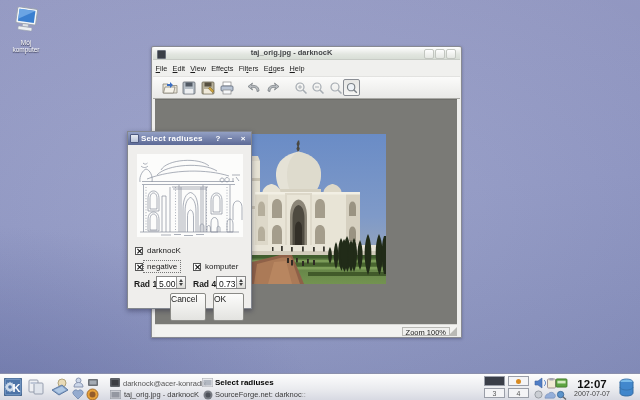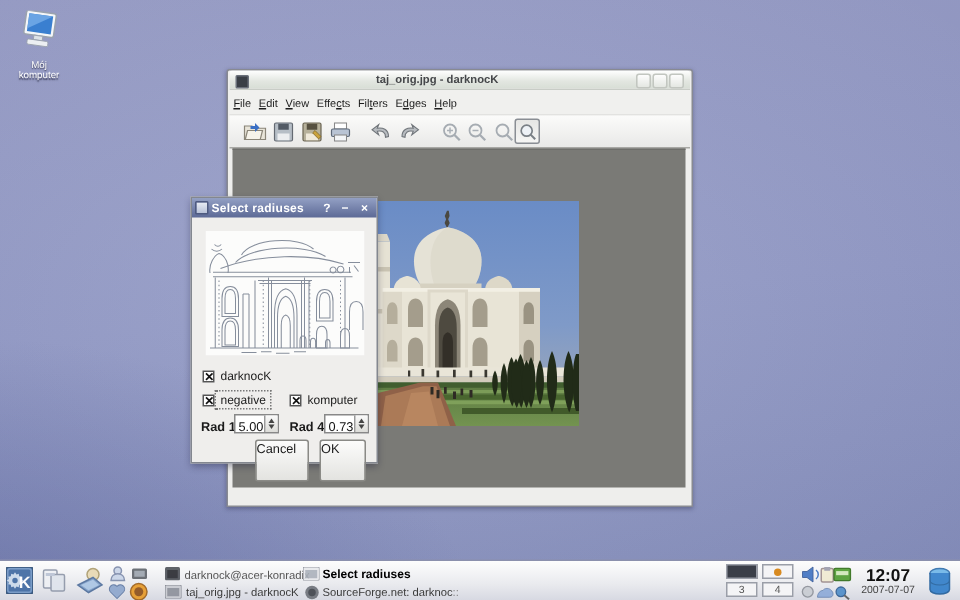--- a/index.html
+++ b/index.html
@@ -121,20 +121,24 @@
         <path d="M10 10 L13.5 13.5" stroke="#a6acb2" stroke-width="1.5"></path>
       </svg>
   <div style="position:absolute;left:190px;top:2px;width:17px;height:17px;border:1px solid #8a8e94;border-radius:2px;background:linear-gradient(#e6e6e4,#f6f6f4)">
    <svg style="position:absolute;left:1px;top:1px" width="14" height="14" viewBox="0 0 16 16">
           <circle cx="7" cy="7" r="4.2" fill="#eef2f6" stroke="#7a8086" stroke-width="1.3"></circle>
           <path d="M10 10 L13.5 13.5" stroke="#7a8086" stroke-width="1.6"></path>
         </svg>
   </div>
  </div>
  <div class="canvas"></div>
+ <div class="sbar">
+      <div class="zoomlbl">Zoom 100%</div>
+      <div class="grip"></div>
+    </div>
 </div>
 
 <svg class="abs" id="photo" viewBox="0 0 136 150" preserveAspectRatio="none">
  <defs>
   <linearGradient id="sky" x1="0" y1="0" x2="0" y2="1">
    <stop offset="0" stop-color="#6a8cc6"></stop>
         <stop offset=".55" stop-color="#7f9ac8"></stop>
         <stop offset=".78" stop-color="#93a3bd"></stop>
         <stop offset="1" stop-color="#9aa5b4"></stop>
   </linearGradient>

